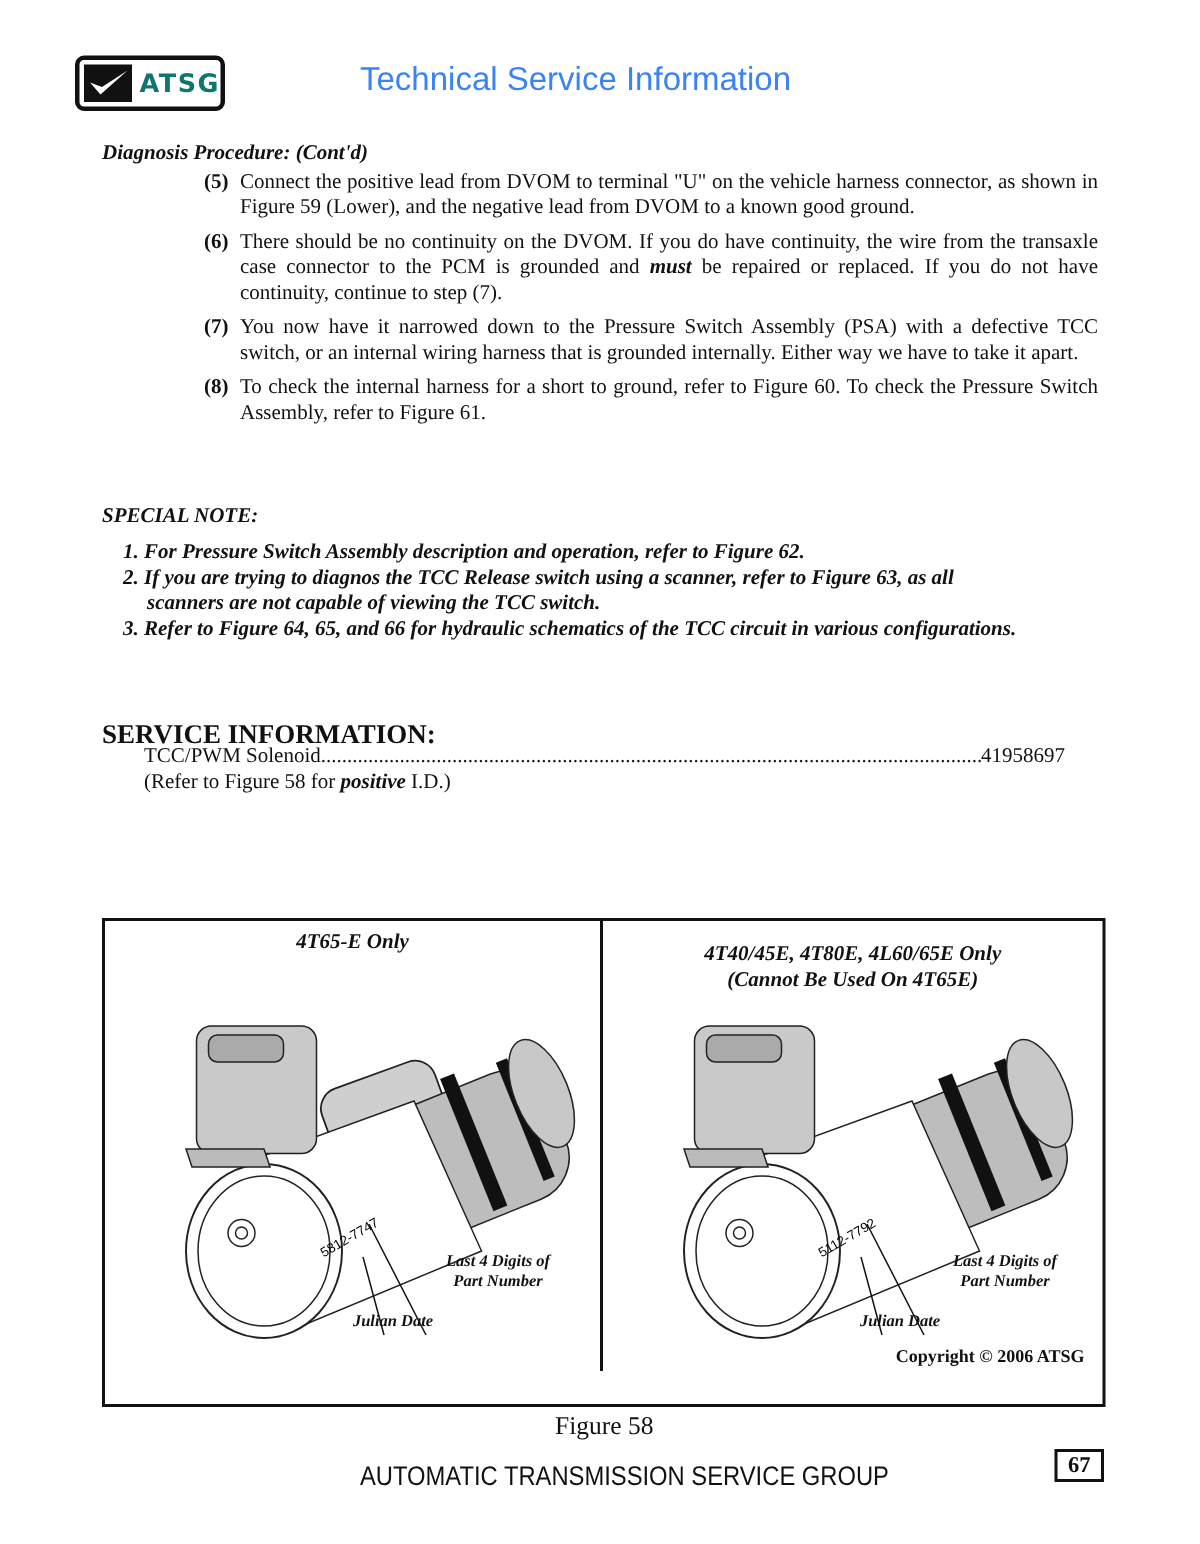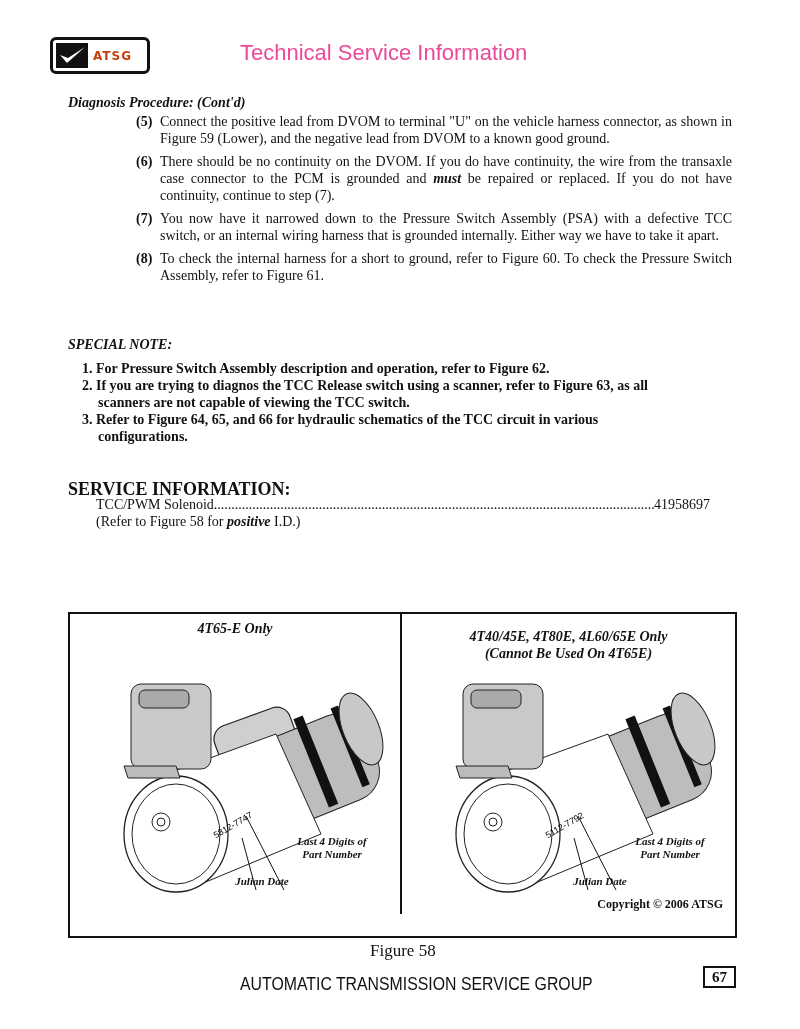--- a/index.html
+++ b/index.html
@@ -2,29 +2,29 @@
 <html><head>
 <meta charset="utf-8">
 <style>
   html, body { margin: 0; padding: 0; background: #fff; }
   body { width: 800px; height: 1029px; position: relative; overflow: hidden; color: #111;
          font-family: "Liberation Serif", serif; }
   .abs { position: absolute; }
   .logo { left: 50px; top: 37px; width: 100px; height: 37px; border: 3px solid #111; border-radius: 6px;
           box-sizing: border-box; display: flex; align-items: center; padding: 2px 3px; }
   .logo-mark { width: 32px; height: 25px; background: #111; position: relative; }
-  .logo-text { font-family: "DejaVu Sans", sans-serif; font-weight: bold; font-size: 12px; letter-spacing: 1px;
-               margin-left: 5px; color: #c2410c; }
-  .header-title { left: 240px; top: 40px; font-family: "Liberation Sans", sans-serif; font-size: 22px; color: #ec4899; }
+  .logo-text { font-family: "DejaVu Sans", sans-serif; font-weight: bold; font-size: 17px; letter-spacing: 1px;
+               margin-left: 5px; color: #0f766e; }
+  .header-title { left: 240px; top: 40px; font-family: "Liberation Sans", sans-serif; font-size: 22px; color: #3b82f6; }
   .section-head { font-weight: bold; font-style: italic; font-size: 14px; }
   .steps { left: 136px; top: 113px; width: 596px; font-size: 14px; line-height: 17px; text-align: justify; }
   .step { display: flex; margin-bottom: 6px; }
   .step-num { font-weight: bold; width: 24px; flex: none; }
   .step-text { flex: 1; }
-  .notes { left: 82px; top: 360px; font-size: 14px; line-height: 17px; font-weight: bold; width: 600px; }
+  .notes { left: 82px; top: 360px; font-size: 14px; line-height: 17px; font-weight: bold; font-style: italic; width: 600px; }
   .note { padding-left: 16px; text-indent: -16px; }
   .svc-head { left: 68px; top: 479px; font-weight: bold; font-size: 18px; }
   .svc-line { left: 96px; top: 497px; width: 614px; font-size: 14px; display: flex; }
   .svc-line .dots { flex: 1; overflow: hidden; white-space: nowrap; }
   .svc-ref { left: 96px; top: 514px; font-size: 14px; }
   .fig { left: 68px; top: 612px; width: 669px; height: 326px; border: 2px solid #111; box-sizing: border-box; }
   .fig-title { height: 22px; border-bottom: 2px solid #111; text-align: center; font-weight: bold; font-size: 14px; line-height: 22px; }
   .fig-cols { display: flex; height: 300px; }
   .fig-col { flex: 1; position: relative; }
   .fig-col.left { border-right: 2px solid #111; width: 330px; flex: none; }

